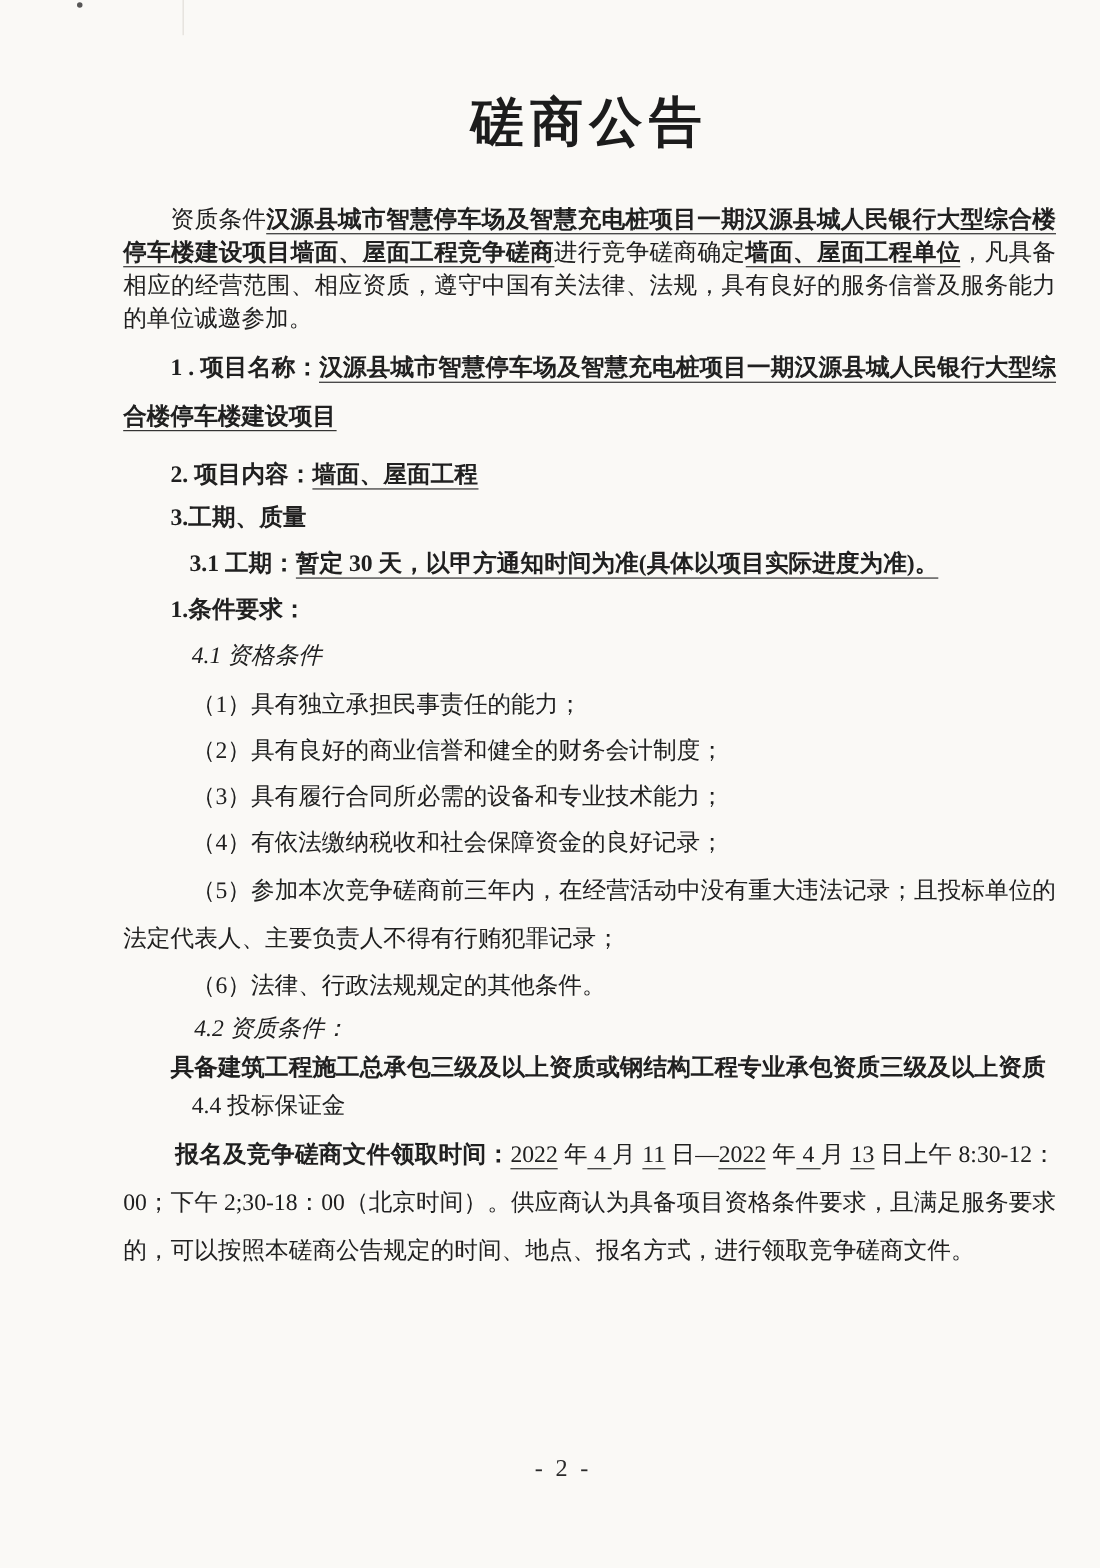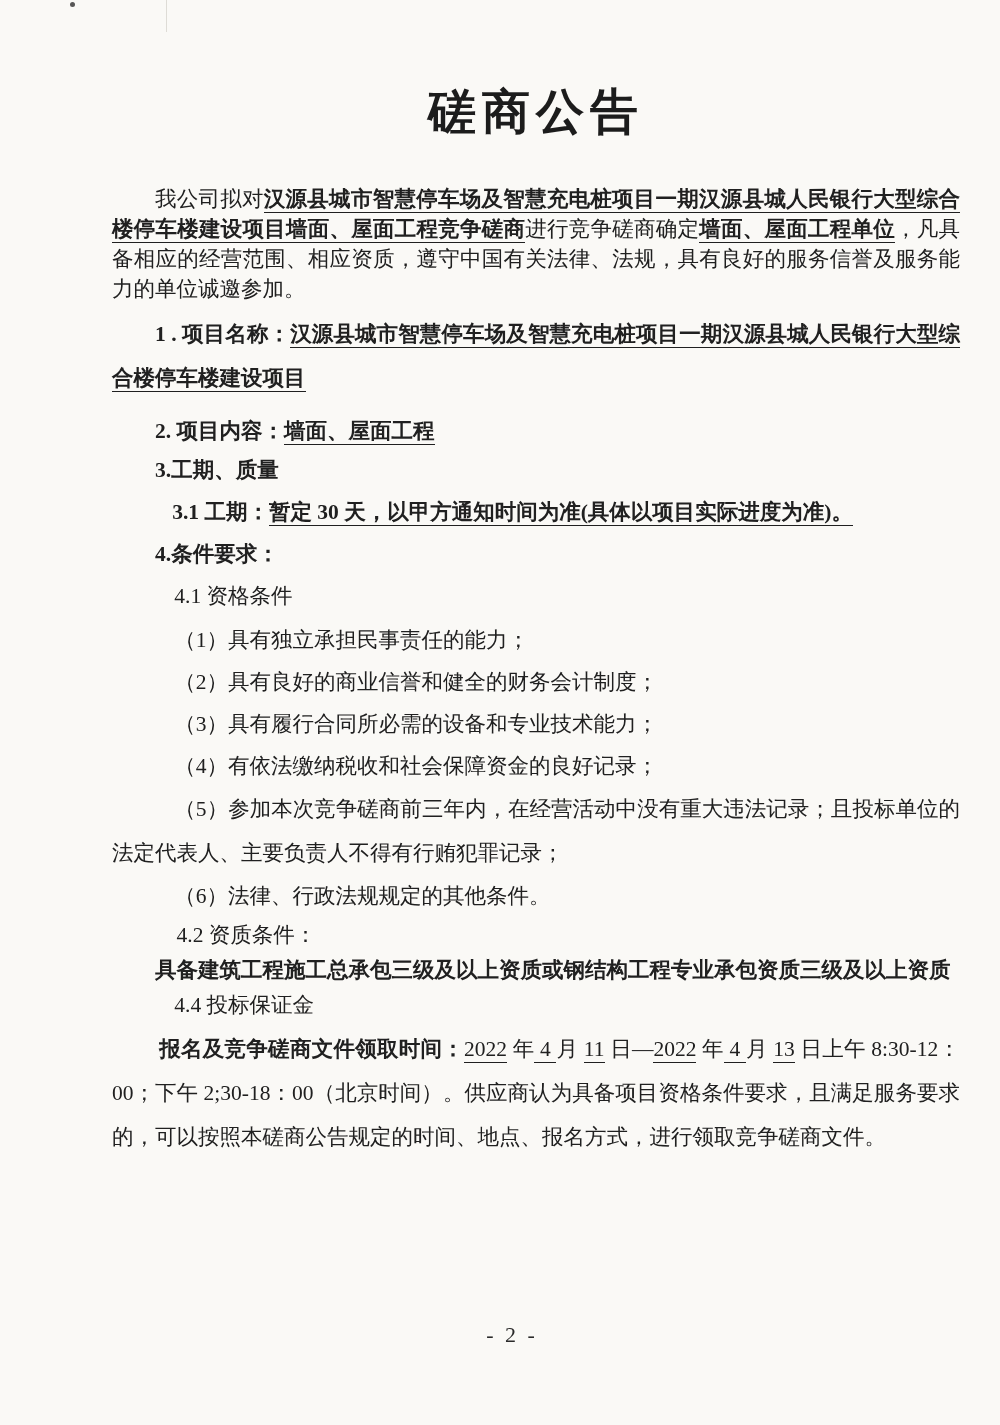--- a/index.html
+++ b/index.html
@@ -54,24 +54,24 @@
     text-align: justify;
     color: #202020;
   }
   .c-intro { text-indent: 2em;   line-height: 30px; }
   .c-item1 { text-indent: 2em;   line-height: 44px; margin-top: 8px; }
   .c-item2 { text-indent: 2em;   line-height: 38px; margin-top: 12px; }
   .c-item3 { text-indent: 2em;   line-height: 40px; }
   .c-31    { text-indent: 2.8em; line-height: 45px; }
   .c-32    { text-indent: 2.8em; line-height: 45px; }
   .c-4     { text-indent: 2em;   line-height: 38px; }
-  .c-41    { text-indent: 2.9em; line-height: 46px; }
+  .c-41    { text-indent: 2.9em; line-height: 46px; font-style: italic; }
   .c-sub   { text-indent: 2.9em; line-height: 42px; }
   .c-sub5  { text-indent: 2.9em; line-height: 44px; }
-  .c-42    { text-indent: 3em;   line-height: 36px; }
+  .c-42    { text-indent: 3em;   line-height: 36px; font-style: italic; }
   .c-qual  { text-indent: 2em;   line-height: 34px; }
   .c-43    { text-indent: 2.9em; line-height: 37px; }
   .c-44    { text-indent: 2.9em; line-height: 36px; }
   .c-form  { text-indent: 2.9em; line-height: 47px; margin-top: 8px; }
   .c-sign  { text-indent: 2.2em; line-height: 44px; margin-top: 4px; }
   .b { font-weight: bold; }
   .u { border-bottom: 1.6px solid currentColor; padding-bottom: 1px; }
   .page-number {
     position: absolute;
     left: 0;
@@ -87,26 +87,26 @@
 <body>
 
 <div class="page">
   <div class="scan-dot"></div>
   <div class="scan-line"></div>
 
   <div class="content">
     <h1 class="doc-title">磋商公告</h1>
 
     <div>
-        <p class="para c-intro"><span>我公司拟对</span><span class="b u">汉源县城市智慧停车场及智慧充电桩项目一期汉源县城人民银行大型综合楼停车楼建设项目墙面、屋面工程竞争磋商</span><span>进行竞争磋商确定</span><span class="b u">墙面、屋面工程单位</span><span>，凡具备相应的经营范围、相应资质，遵守中国有关法律、法规，具有良好的服务信誉及服务能力的单位诚邀参加。</span></p>
+        <p class="para c-intro"><span>资质条件</span><span class="b u">汉源县城市智慧停车场及智慧充电桩项目一期汉源县城人民银行大型综合楼停车楼建设项目墙面、屋面工程竞争磋商</span><span>进行竞争磋商确定</span><span class="b u">墙面、屋面工程单位</span><span>，凡具备相应的经营范围、相应资质，遵守中国有关法律、法规，具有良好的服务信誉及服务能力的单位诚邀参加。</span></p>
         <p class="para c-item1"><span class="b">1 . 项目名称：</span><span class="b u">汉源县城市智慧停车场及智慧充电桩项目一期汉源县城人民银行大型综合楼停车楼建设项目</span></p>
         <p class="para c-item2"><span class="b">2. 项目内容：</span><span class="b u">墙面、屋面工程</span></p>
         <p class="para c-item3"><span class="b">3.工期、质量</span></p>
         <p class="para c-31"><span class="b">3.1 工期：</span><span class="b u">暂定 30 天，以甲方通知时间为准(具体以项目实际进度为准)。</span></p>
-        <p class="para c-4"><span class="b">4.条件要求：</span></p>
+        <p class="para c-4"><span class="b">1.条件要求：</span></p>
         <p class="para c-41"><span>4.1 资格条件</span></p>
         <p class="para c-sub"><span>（1）具有独立承担民事责任的能力；</span></p>
         <p class="para c-sub"><span>（2）具有良好的商业信誉和健全的财务会计制度；</span></p>
         <p class="para c-sub"><span>（3）具有履行合同所必需的设备和专业技术能力；</span></p>
         <p class="para c-sub"><span>（4）有依法缴纳税收和社会保障资金的良好记录；</span></p>
         <p class="para c-sub5"><span>（5）参加本次竞争磋商前三年内，在经营活动中没有重大违法记录；且投标单位的法定代表人、主要负责人不得有行贿犯罪记录；</span></p>
         <p class="para c-sub"><span>（6）法律、行政法规规定的其他条件。</span></p>
         <p class="para c-42"><span>4.2 资质条件：</span></p>
         <p class="para c-qual"><span class="b">具备建筑工程施工总承包三级及以上资质或钢结构工程专业承包资质三级及以上资质</span></p>
         <p class="para c-44"><span>4.4 投标保证金</span></p>

